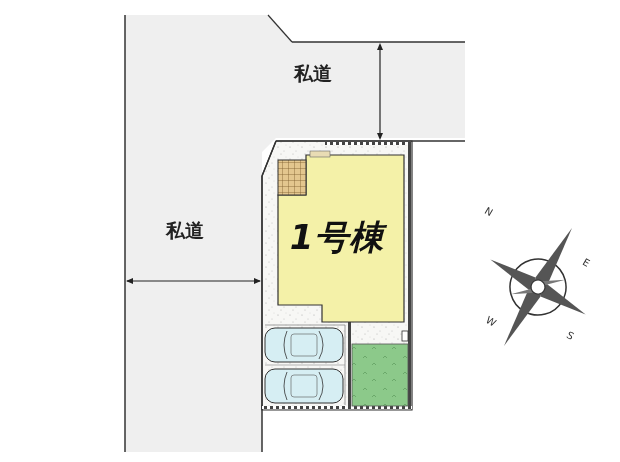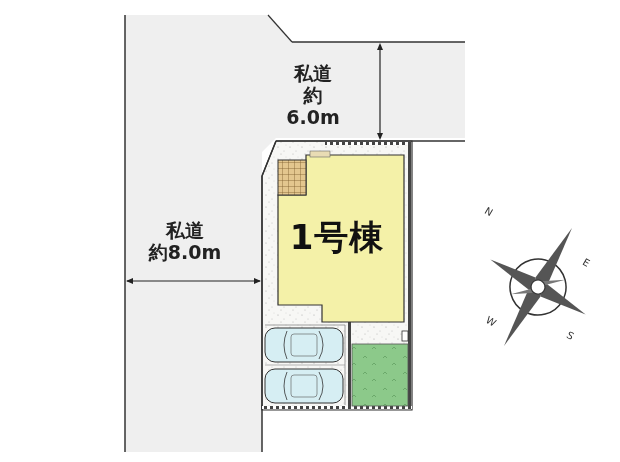--- a/index.html
+++ b/index.html
@@ -1,20 +1,20 @@
 <!DOCTYPE html>
 <html><head>
 <meta charset="utf-8">
 <style>
   html, body { margin:0; padding:0; background:#ffffff; }
   body { width:620px; height:462px; position:relative; overflow:hidden; font-family:"DejaVu Sans", sans-serif; }
   svg { position:absolute; left:0; top:0; }
   .label { position:absolute; color:#222; text-align:center; line-height:1.15; }
   .road-label { font-size:19px;font-weight:bold; }
-  .building-label { font-size:34px; font-weight:bold; color:#111; letter-spacing:1px; }
+  .building-label { font-size:34px; font-weight:bold; color:#111; letter-spacing:1px;font-style:italic; }
   .compass-letter { position:absolute; font-size:10px; color:#333; font-family:"DejaVu Sans", sans-serif; }
 </style>
 </head>
 <body>
 
 <svg width="620" height="462" viewBox="0 0 620 462">
   <defs>
     <pattern id="gravel" width="12" height="12" patternUnits="userSpaceOnUse">
       <rect width="12" height="12" fill="#f7f7f5"></rect>
       <circle cx="2" cy="3" r="0.6" fill="#aaa"></circle>
@@ -97,26 +97,24 @@
     <polygon points="55,0 7,7 0,0 7,-7" fill="#555"></polygon>
     <polygon points="-55,0 -7,7 0,0 -7,-7" fill="#555"></polygon>
     <polygon points="20,-20 4,-4 0,0 -4,-4" fill="#777"></polygon>
     <polygon points="-20,20 -4,4 0,0 4,4" fill="#777"></polygon>
     <circle cx="0" cy="0" r="7" fill="#fff" stroke="#333" stroke-width="1.2"></circle>
   </g>
 </svg>
 
 <div class="label road-label" style="left:283px; top:63px; width:60px;">
   <div>私道</div>
-  <div>約6.0m</div>
 </div>
 
 <div class="label road-label" style="left:132px; top:220px; width:106px;">
   <div>私道</div>
-  <div>約8.0m</div>
 </div>
 
 <div class="label building-label" style="left:282px; top:218px; width:110px;">1号棟</div>
 
 <span class="compass-letter" style="left:485px; top:206px; transform:rotate(30deg);">N</span>
 <span class="compass-letter" style="left:583px; top:257px; transform:rotate(30deg);">E</span>
 <span class="compass-letter" style="left:567px; top:330px; transform:rotate(30deg);">S</span>
 <span class="compass-letter" style="left:486px; top:316px; transform:rotate(30deg);">W</span>
 
 </body></html>

